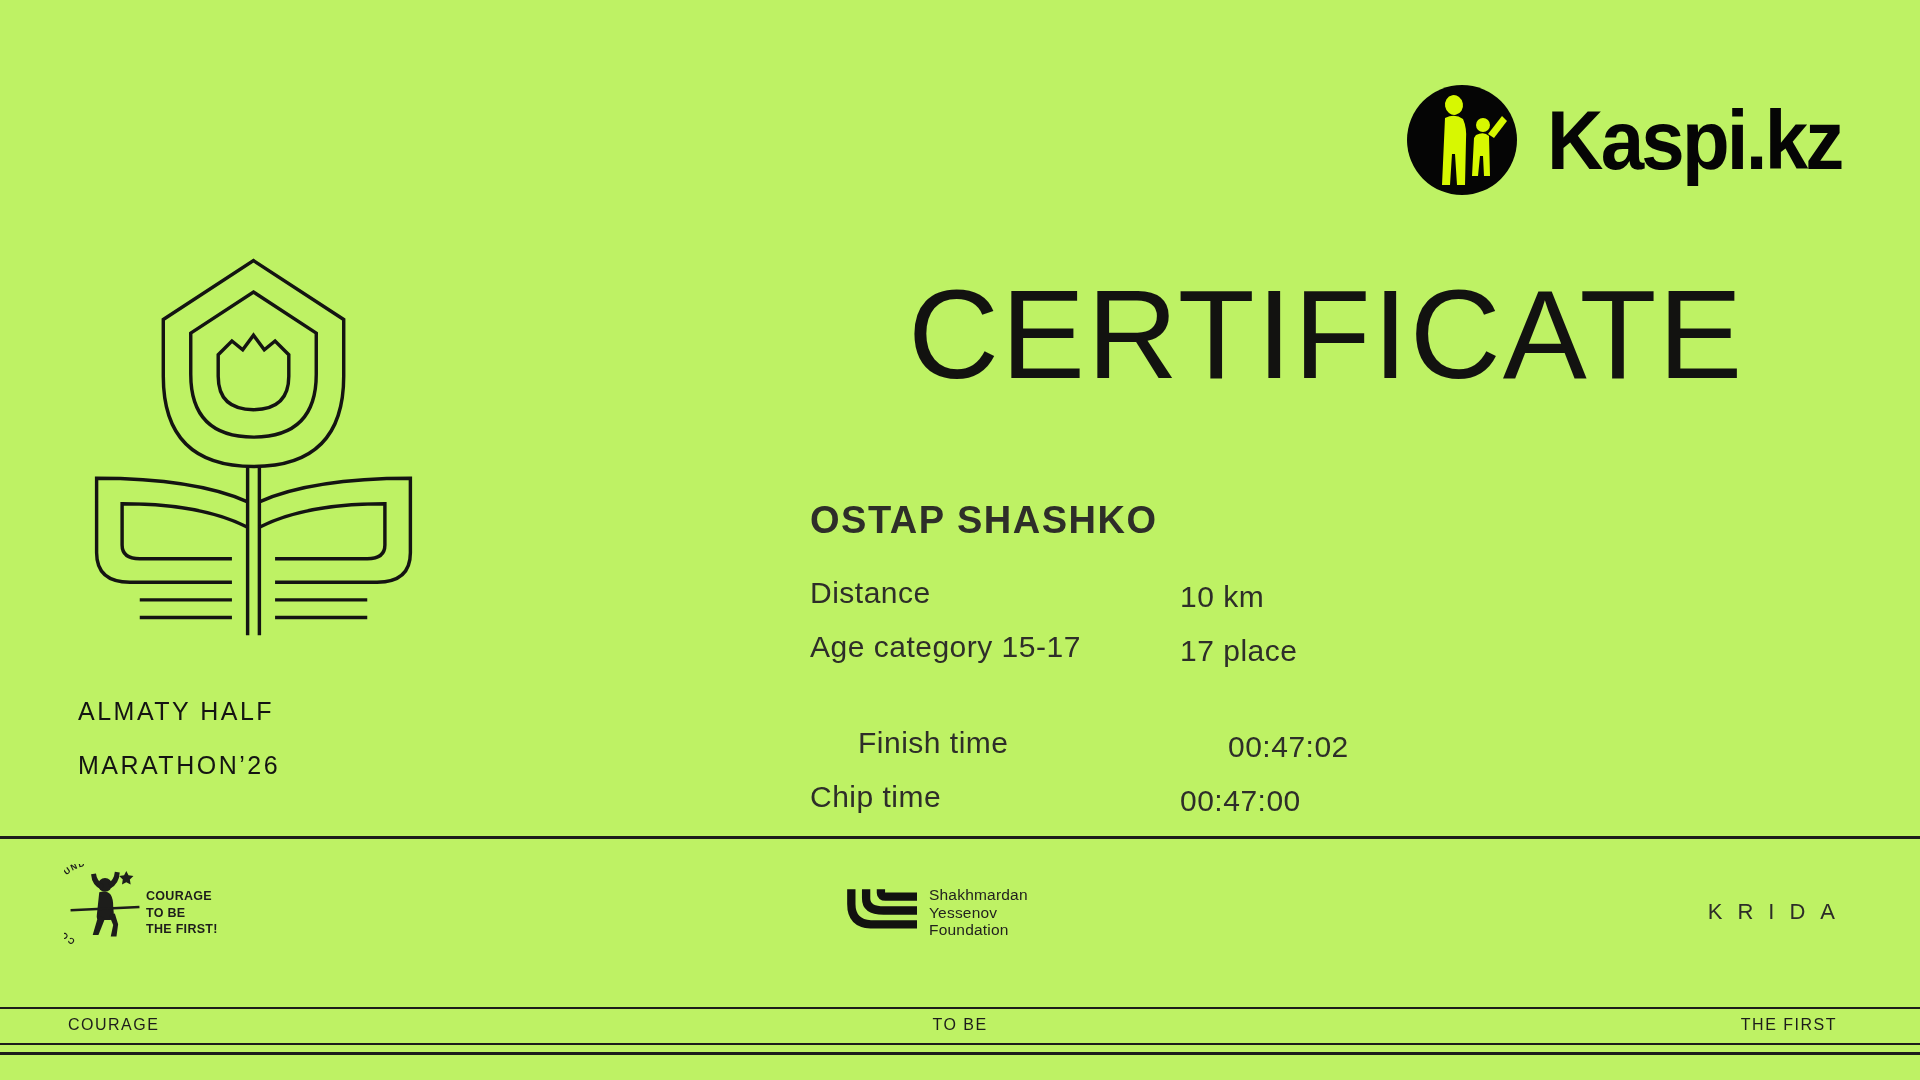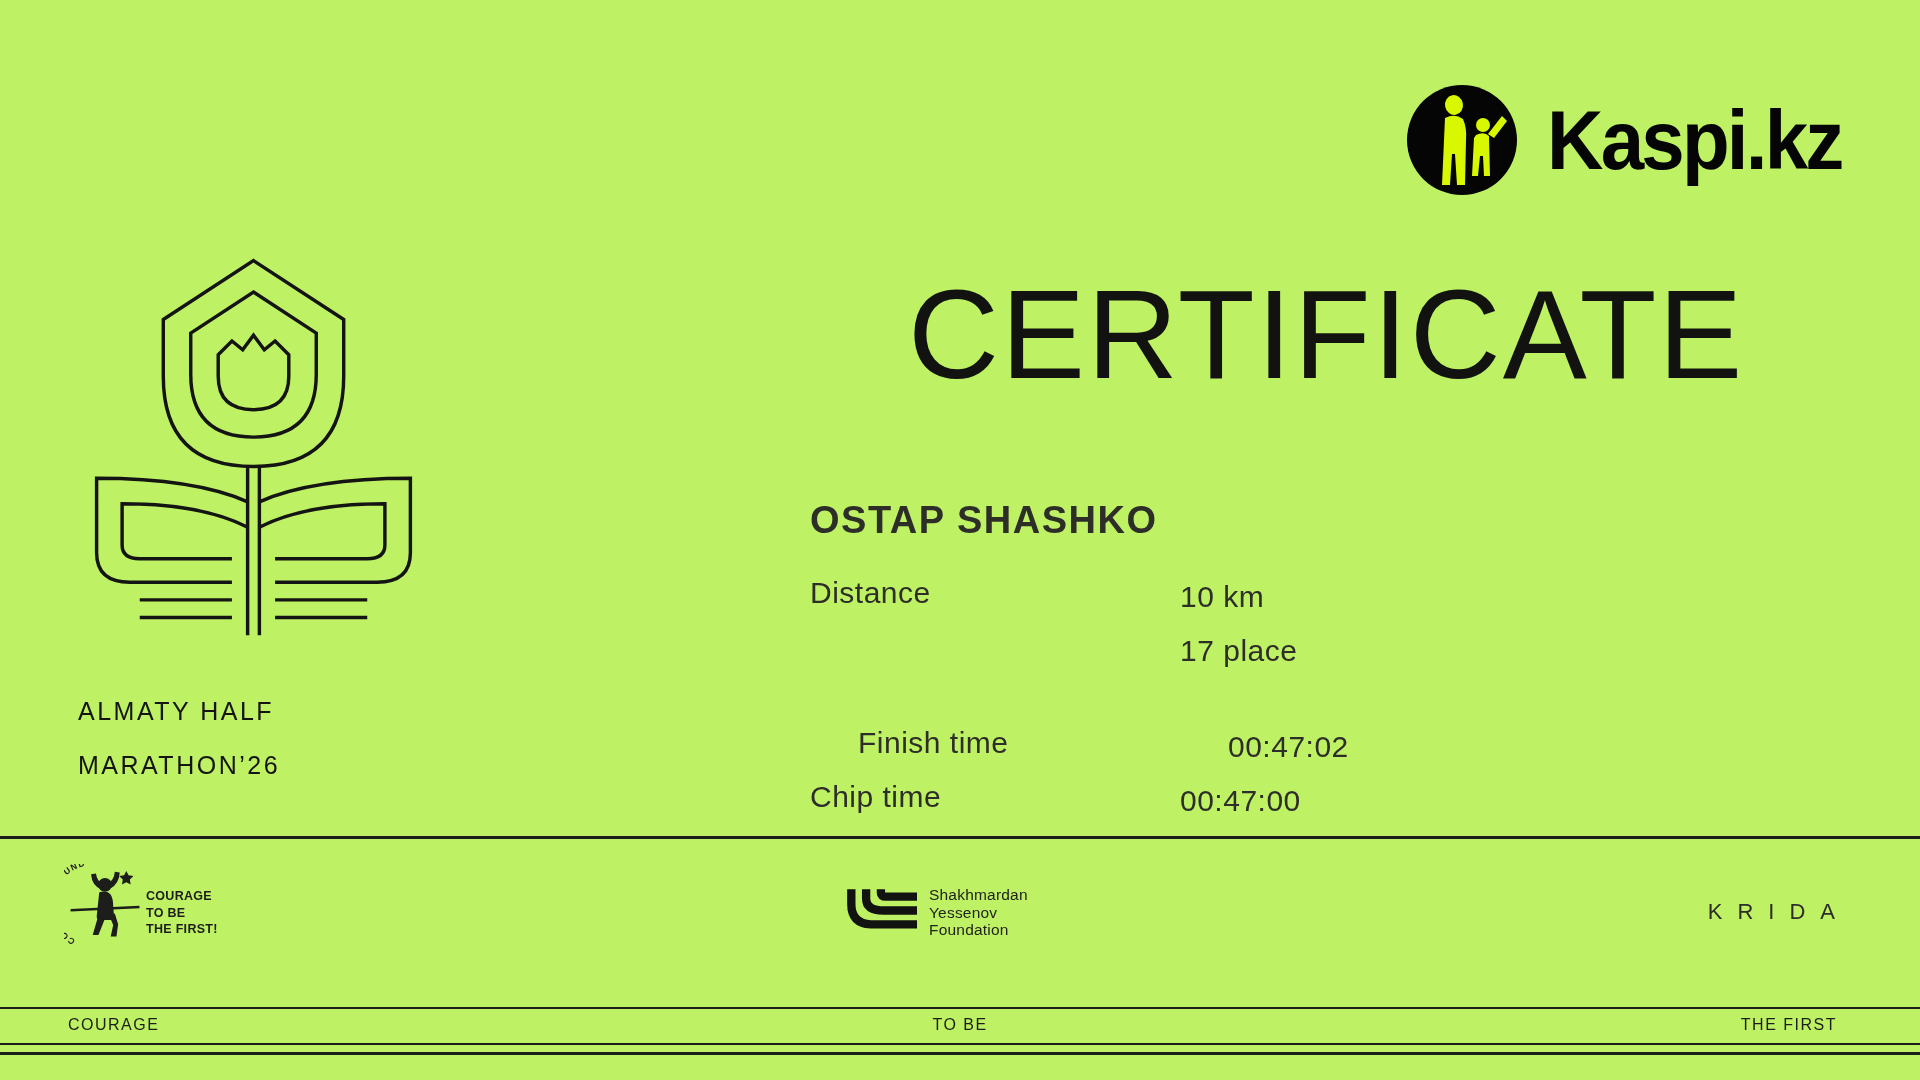--- a/index.html
+++ b/index.html
@@ -107,20 +107,21 @@
     <div>MARATHON’26</div>
   </div>
 
   <div class="abs name">OSTAP SHASHKO</div>
 
   <div class="abs row r0">
     <span class="lbl">Distance</span>
     <span class="val">10 km</span>
   </div>
   <div class="abs row r1">
+    <span class="lbl">Age category 15-17</span>
     <span class="val">17 place</span>
   </div>
   <div class="abs row r3">
     <span class="lbl">Finish time</span>
     <span class="val">00:47:02</span>
   </div>
   <div class="abs row r4">
     <span class="lbl">Chip time</span>
     <span class="val">00:47:00</span>
   </div>

